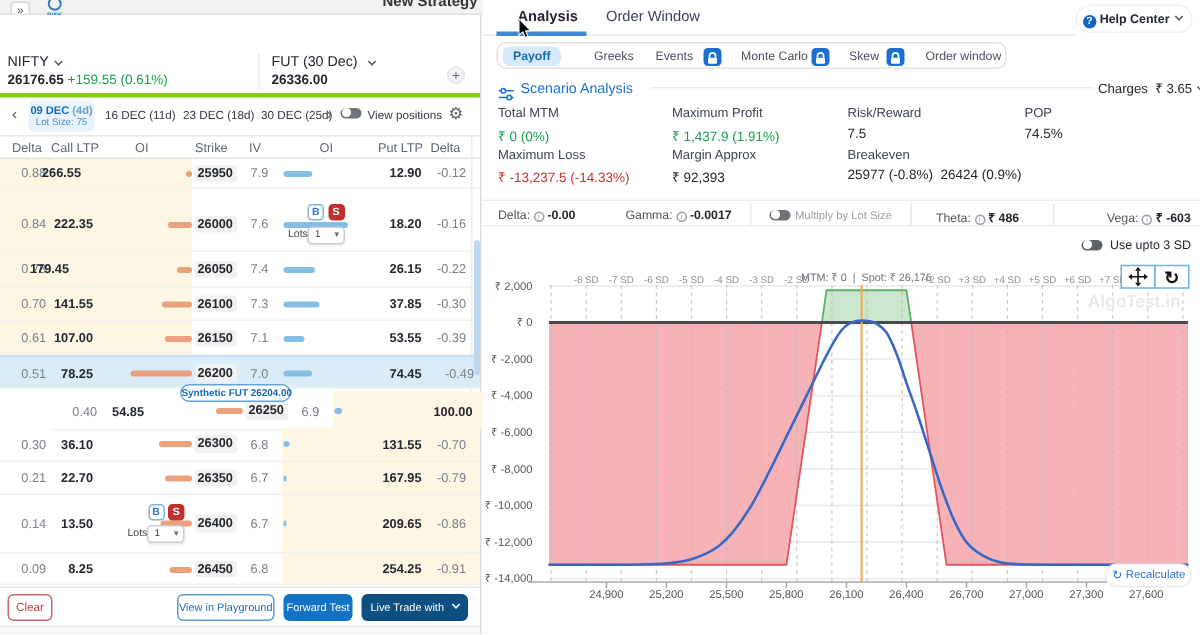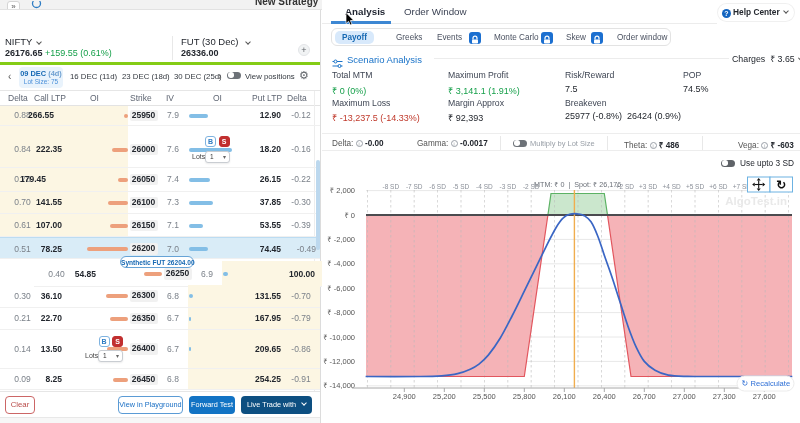--- a/index.html
+++ b/index.html
@@ -292,21 +292,21 @@
         </svg>
     </div>
     <div class="rabs" style="left:25px;top:54px;font-size:9.5px;color:#1a73c8">Scenario Analysis</div>
     <div class="rabs" style="left:112px;top:58px;width:295px;height:1px;background:#ececec"></div>
     <div class="rabs" style="left:410px;top:53px;font-size:8.8px;color:#23272e;white-space:nowrap">Charges &nbsp;₹ 3.65 <span class="chv" style="width:3.5px;height:3.5px;vertical-align:2.5px"></span></div>
 
     <div id="stats">
       <div class="statlbl" style="left:10px;top:70px">Total MTM</div>
       <div class="statval grn" style="left:10px;top:84px">₹ 0 (0%)</div>
       <div class="statlbl" style="left:126px;top:70px">Maximum Profit</div>
-      <div class="statval grn" style="left:126px;top:84px">₹ 3,141.1 (1.91%)</div>
+      <div class="statval grn" style="left:126px;top:84px">₹ 1,437.9 (1.91%)</div>
       <div class="statlbl" style="left:243px;top:70px">Risk/Reward</div>
       <div class="statval" style="left:243px;top:84px">7.5</div>
       <div class="statlbl" style="left:361px;top:70px">POP</div>
       <div class="statval" style="left:361px;top:84px">74.5%</div>
       <div class="statlbl" style="left:10px;top:98px">Maximum Loss</div>
       <div class="statval red" style="left:10px;top:110.5px">₹ -13,237.5 (-14.33%)</div>
       <div class="statlbl" style="left:126px;top:98px">Margin Approx</div>
       <div class="statval" style="left:126px;top:110.5px">₹ 92,393</div>
       <div class="statlbl" style="left:243px;top:98px">Breakeven</div>
       <div class="statval" style="left:243px;top:110.5px">25977 (-0.8%) &nbsp;26424 (0.9%)</div>

